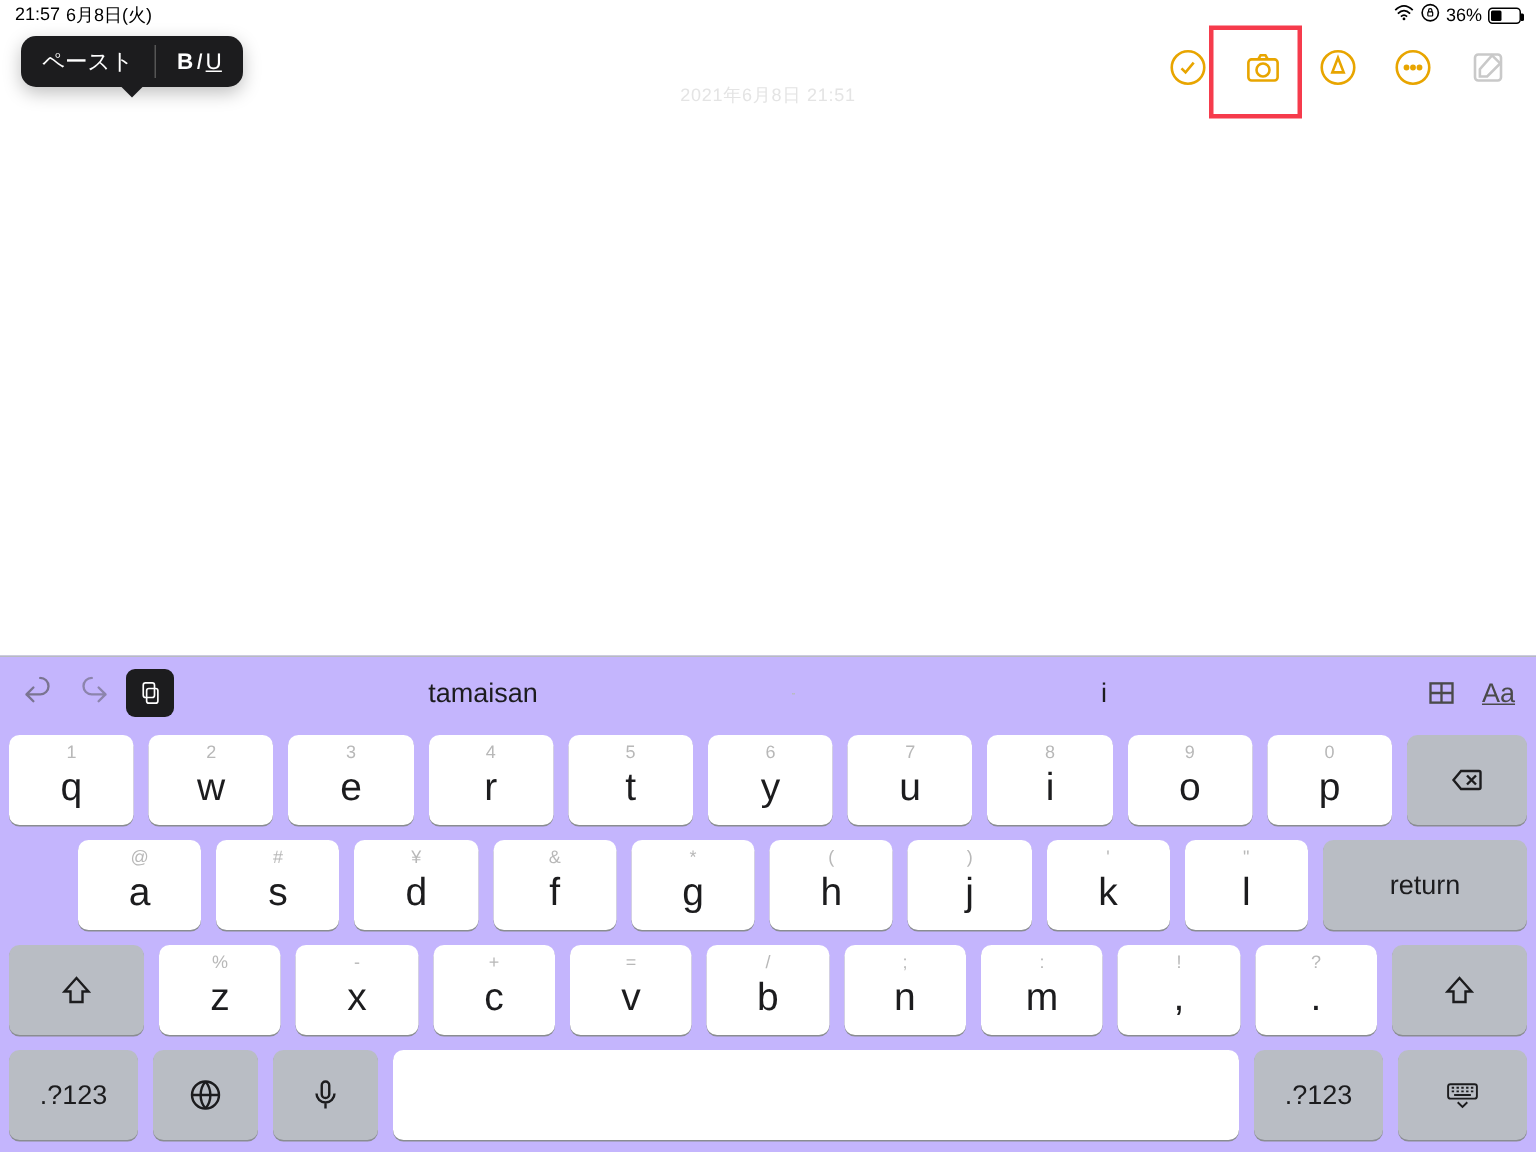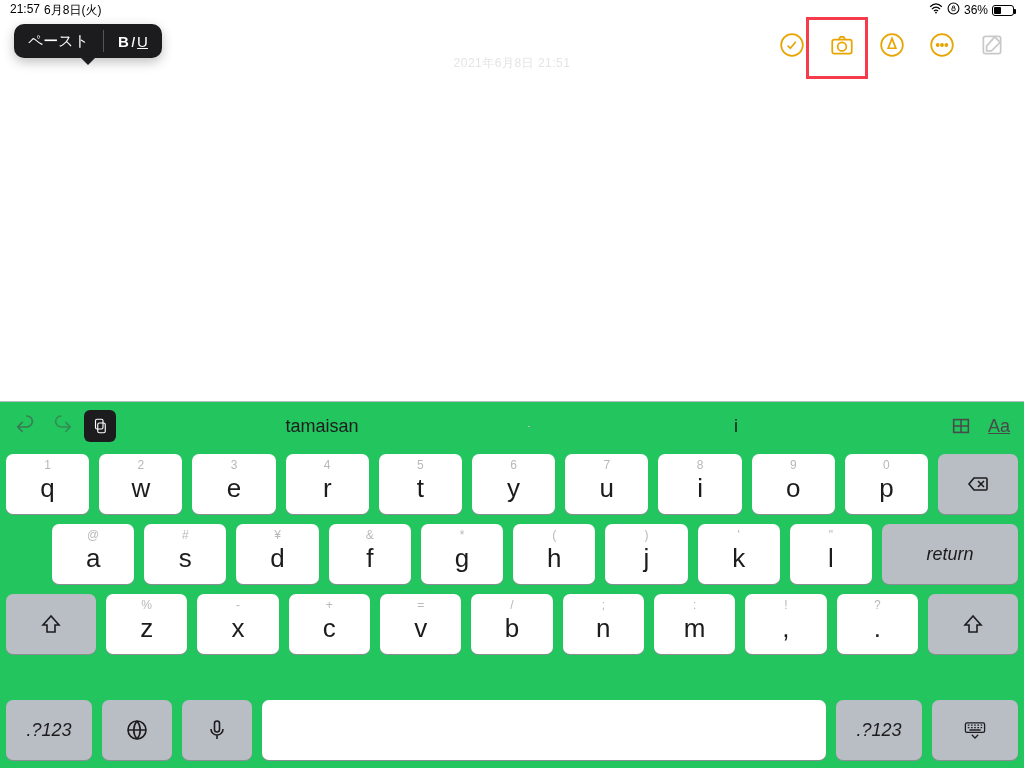--- a/index.html
+++ b/index.html
@@ -25,45 +25,45 @@
   .popover .seg { padding:0 14px; display:flex; align-items:center; height:100%;text-align:center; }
   .popover .divider { width:1px; height:22px; background:#555;}
   .popover .biu { display:flex; gap:2px; font-family: Georgia, serif;}
   .popover .biu .b{font-weight:700;} .popover .biu .i{font-style:italic;} .popover .biu .u{text-decoration:underline;}
   .popover::after { content:""; position:absolute; left:50%; transform:translateX(-50%); bottom:-7px; border:7px solid transparent; border-top-color:#1c1c1e; border-bottom:none;}
 
   
   .note-date { position:absolute; top:55px; left:0; right:0; text-align:center; font-size:12px; color:#e4e4e4; letter-spacing:.5px;}
 
   
-  .keyboard { position:absolute; left:0; right:0; bottom:0; background:#22c55e; border-top:1px solid #b8bbc0;}
+  .keyboard { position:absolute; left:0; right:0; bottom:0; background:#c4b5fd; border-top:1px solid #b8bbc0;}
   .suggest-row { height:48px; display:flex; align-items:center; padding:0 6px; }
   .sugg-btn { height:40px; display:flex; align-items:center; justify-content:center; color:#1c1c1e;text-decoration:underline;}
   .sugg-ctrl { width:38px; }
   .sugg-ctrl svg{width:22px;height:22px;stroke:#4a4a4a;fill:none;stroke-width:1.7;}
   .sugg-words { flex:1; display:flex; align-items:stretch;}
   .sugg-word { flex:1; font-size:18px; color:#1c1c1e; display:flex; align-items:center; justify-content:center;}
   .sugg-sep { width:1px; background:#b8bbc0; margin:10px 0;}
   .paste-chip { width:32px;height:32px;border-radius:6px;background:#1c1c1e;display:flex;align-items:center;justify-content:center;margin-left:2px;}
   .paste-chip svg{stroke:#fff;width:18px;height:18px;fill:none;stroke-width:1.5;}
   .key-rows { padding: 4px 6px 8px; display:flex; flex-direction:column; gap:10px;}
   .row { display:flex; gap:10px;}
   .key { background:#fff; border-radius:7px; box-shadow:0 1px 0 #8a8d91; display:flex; flex-direction:column; align-items:center; justify-content:center; position:relative; height:60px;}
   .key .mini { position:absolute; top:4px; font-size:12px; color:#b8b8b8;} .key .mini{left:50%;transform:translateX(-50%);}  
   .key .main { font-size:26px; color:#1c1c1e; margin-top:8px; font-weight:400;}
-  .key.mod { background:#b9bdc4;font-style:italic;}
+  .key.mod { background:#b9bdc4;}
   .key.mod svg{width:24px;height:24px;stroke:#1c1c1e;fill:none;stroke-width:1.6;}
   .row1 .key { flex:1;}
   .row1 .key.backspace{flex:0 0 80px;}
   .row2 { padding-left:46px;}
   .row2 .key{flex:1;}
   .row2 .key.return{flex:0 0 136px;}
   .row3 .key{flex:1;}
   .row3 .key.shift{flex:0 0 90px;}
-  .row4 .key{flex:0 0 86px;margin-top:36px;}
+  .row4 .key{flex:0 0 86px;}
   .row4 .key.space{flex:1;}
   .row4 .key.hide{flex:0 0 86px;}
   .row4 .key.short{flex:0 0 70px;}
   .row4 { }
   .key .label-text{font-size:18px;color:#1c1c1e;}
 </style>
 </head>
 <body>
 
 <div class="status-bar">

